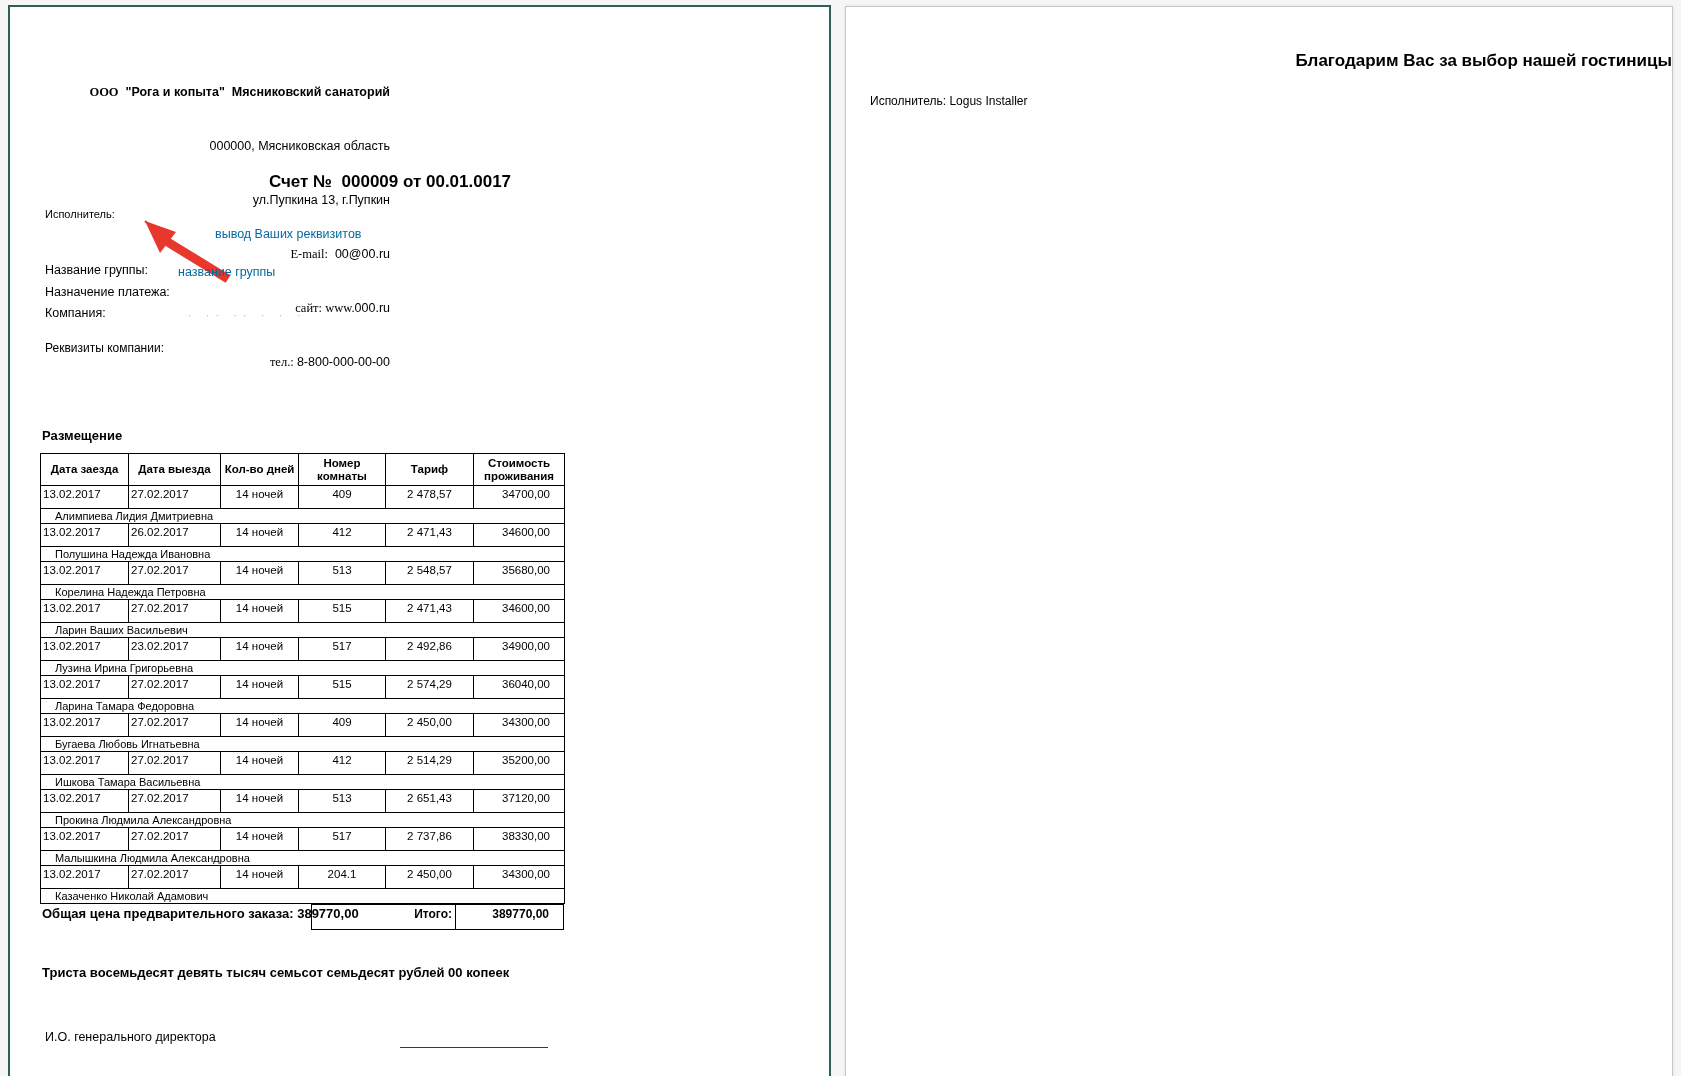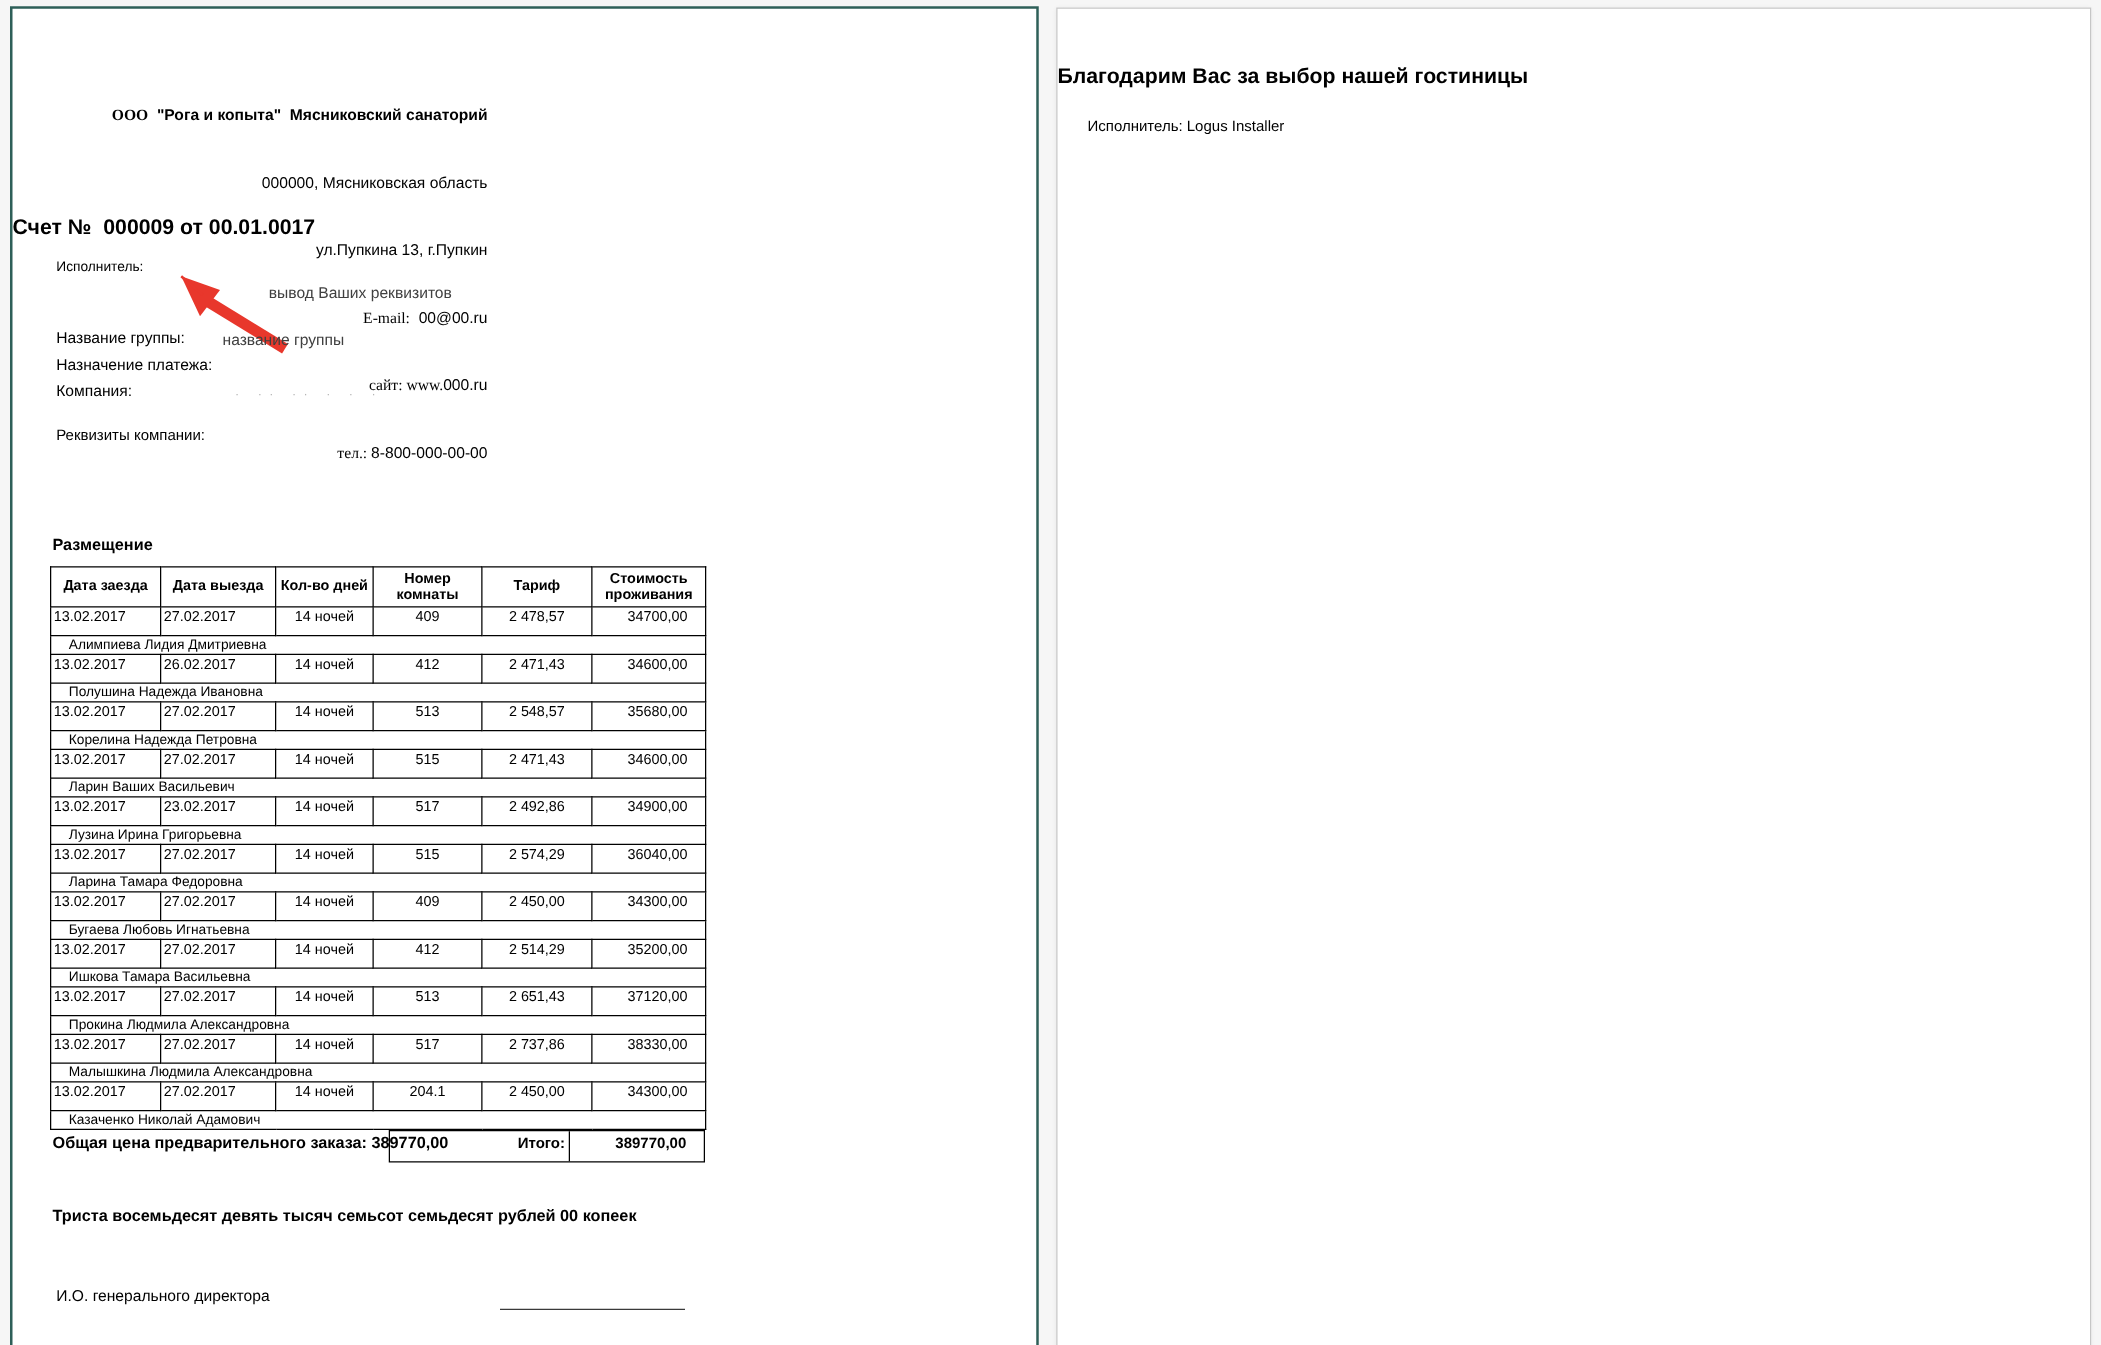--- a/index.html
+++ b/index.html
@@ -7,32 +7,32 @@
               font-family:"Liberation Sans", sans-serif; color:#000; }
   .page { position:absolute; background:#fff; overflow:hidden; }
   .page-left  { left:8px;  top:5px; width:823px; height:1080px; border:2px solid #2e5f58; }
   .page-right { left:845px; top:6px; width:828px; height:1080px; border:1px solid #c6c6c6; box-shadow:0 0 4px rgba(0,0,0,.08); }
 
   
   .company-block { position:absolute; top:40px; left:40px; width:340px; text-align:right;
                    font-size:12.5px; line-height:18px; white-space:pre; }
   .company-block .l1 { font-weight:bold; }
   .serif { font-family:"Liberation Serif", serif;margin-left:24px; }
-  .invoice-title { position:absolute; top:165px; left:0; width:760px; 
+  .invoice-title { position:absolute; top:165px; left:0; width:760px; text-align:center;
                    font-weight:bold; font-size:17px; white-space:pre; }
 
   
   .abs { position:absolute; }
   .f-exec   { top:201px; left:35px; font-size:11px; }
   .f-group  { top:256px; left:35px; font-size:12.5px; }
   .f-pay    { top:278px; left:35px; font-size:12.5px; }
   .f-comp   { top:299px; left:35px; font-size:12.5px; }
   .f-dots   { top:303px; left:178px; font-size:10px; color:#b5b5b5; letter-spacing:6px; }
   .f-req    { top:334px; left:35px; font-size:12px; }
-  .red-note { color:#404040; font-size:12.5px; }
+  .red-note { color:#0369a1; font-size:12.5px; }
   .note1 { top:220px; left:205px; }
   .note2 { top:258px; left:168px; }
   .arrow-wrap { top:210px; left:128px; width:106px; height:74px; }
 
   
   .sec-title { top:421px; left:32px; font-weight:bold; font-size:13px; }
   .tbl-wrap { position:absolute; top:446px; left:30px; width:524px; }
   table.acc { border-collapse:collapse; table-layout:fixed; width:524px; font-size:11.5px; }
   table.acc th { border:1px solid #000; font-weight:bold; text-align:center; vertical-align:middle;
                  height:32px; line-height:13px; padding:1px 2px; }
@@ -47,21 +47,21 @@
   .total-box .tb1 { flex:0 0 144px; border-right:1px solid #000; text-align:right; padding:2px 3px 0 0; }
   .total-box .tb2 { flex:1; text-align:right; padding:2px 14px 0 0; }
 
   
   .sum1 { top:899px; left:32px; font-weight:bold; font-size:13px; }
   .sum2 { top:958px; left:32px; font-weight:bold; font-size:13px; }
   .sig-label { top:1023px; left:35px; font-size:12.5px; }
   .sig-line  { top:1040px; left:390px; width:148px; border-bottom:1px solid #3a3a3a; height:0; }
 
   
-  .thanks-title { position:absolute; top:44px; left:0; width:100%; text-align:left;
+  .thanks-title { position:absolute; top:44px; left:0; width:100%; text-align:right;
                   font-weight:bold; font-size:17px; }
   .exec-line { position:absolute; top:87px; left:24px; font-size:12px; }
 </style>
 </head>
 <body>
 
 <div class="page page-left">
 
   <div class="company-block">
     <div class="l1"><span class="serif">ООО</span><span>  "Рога и копыта"  Мясниковский санаторий</span></div>

